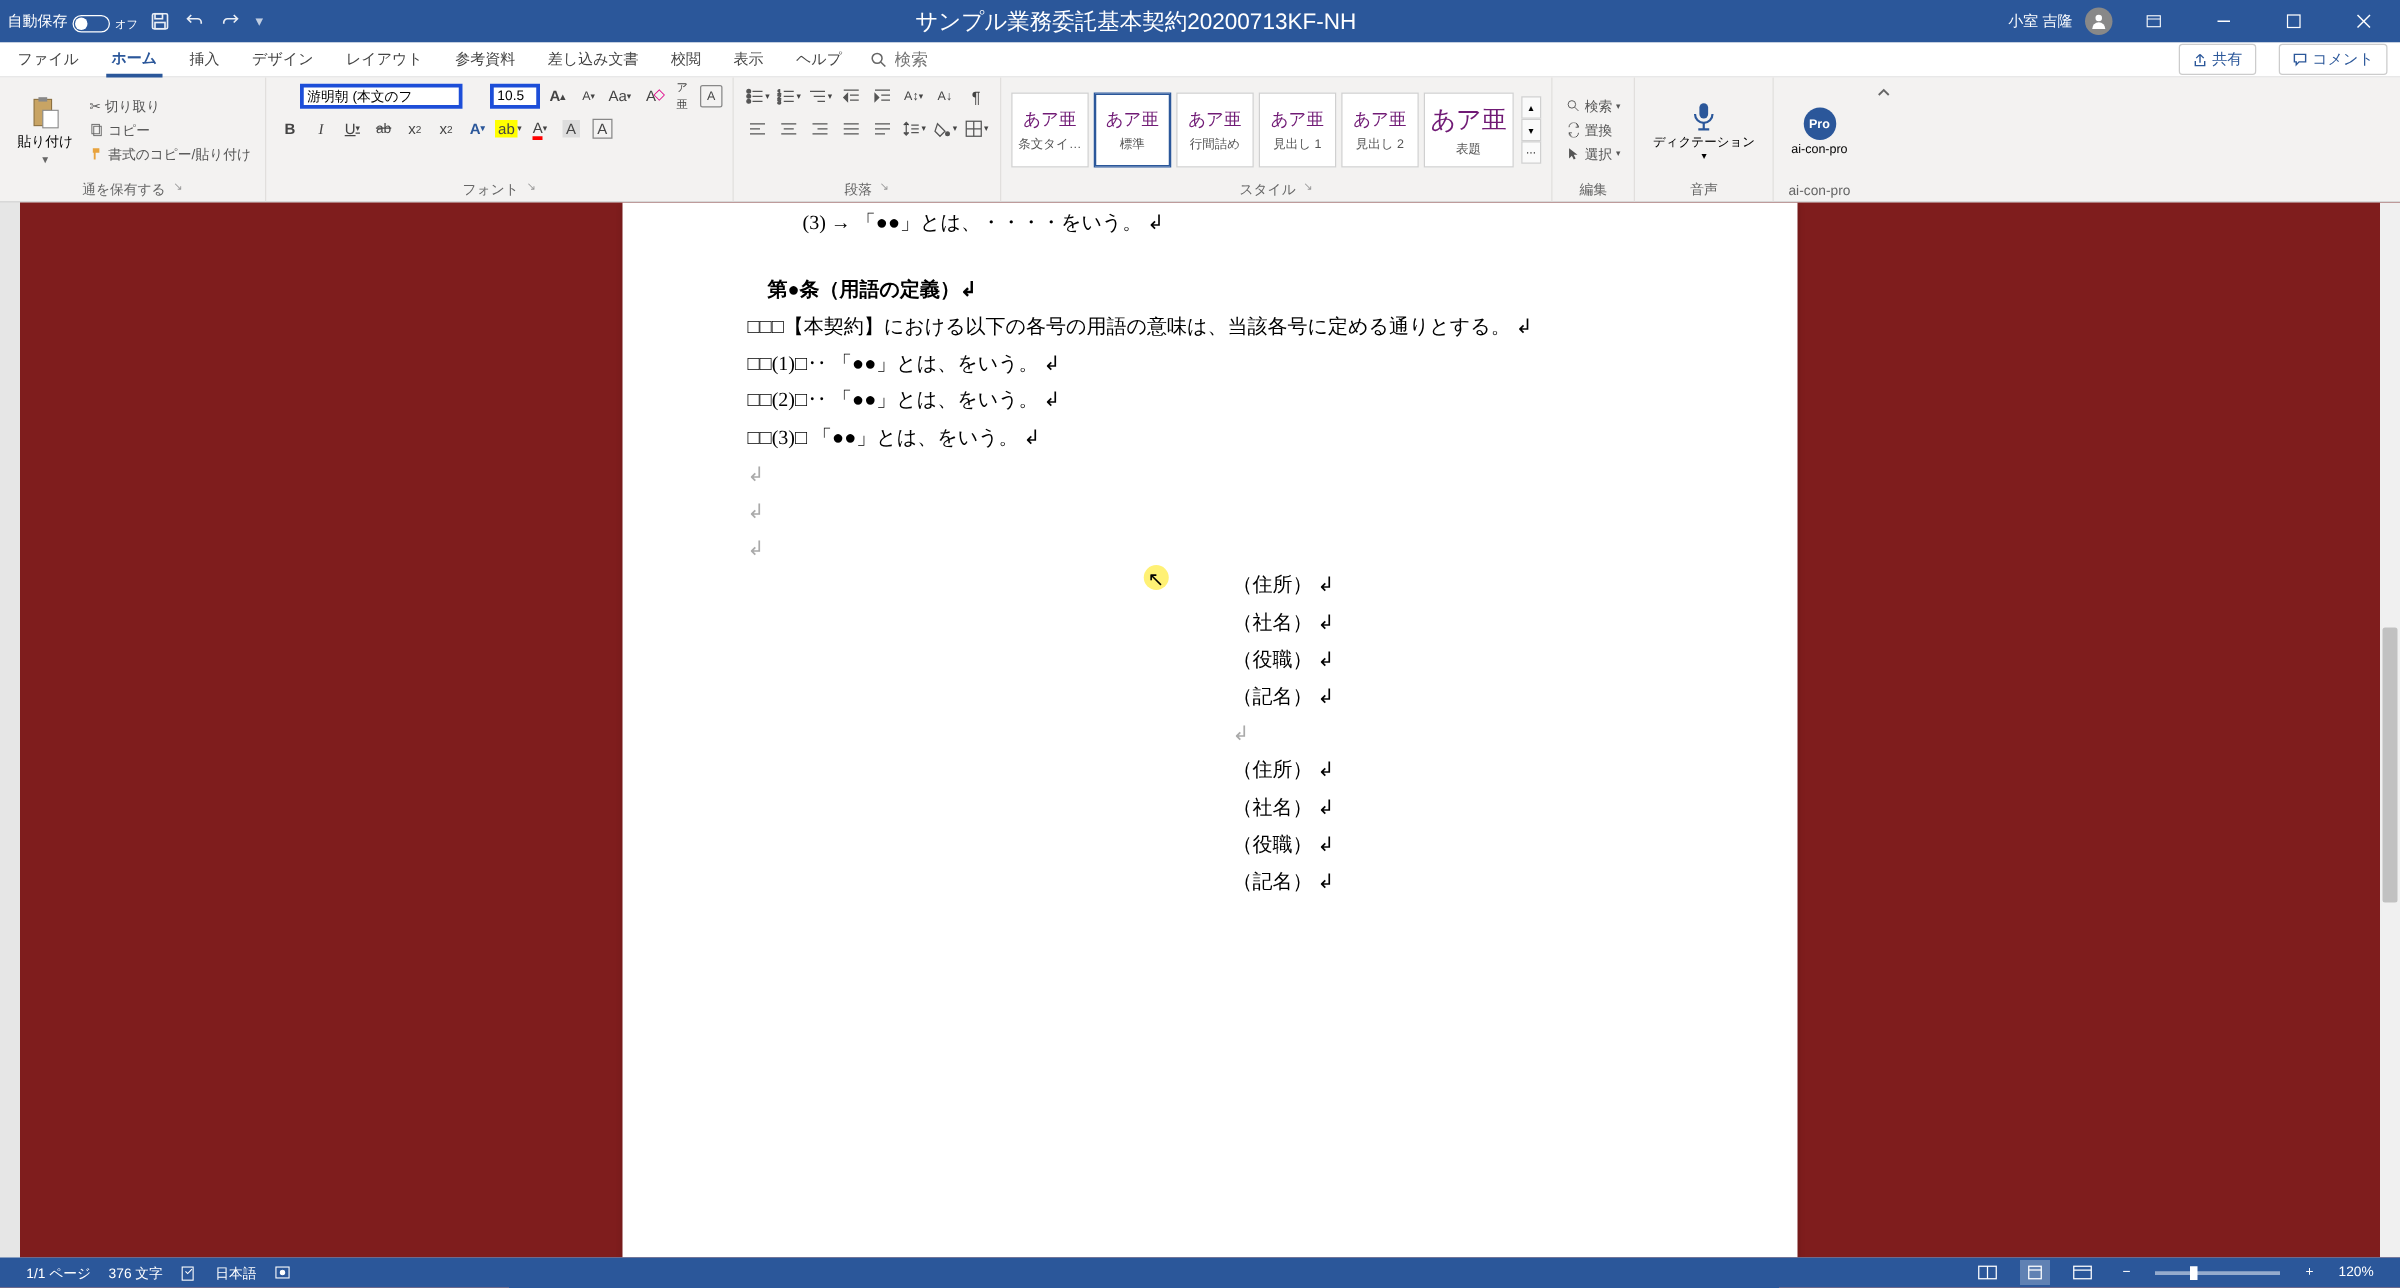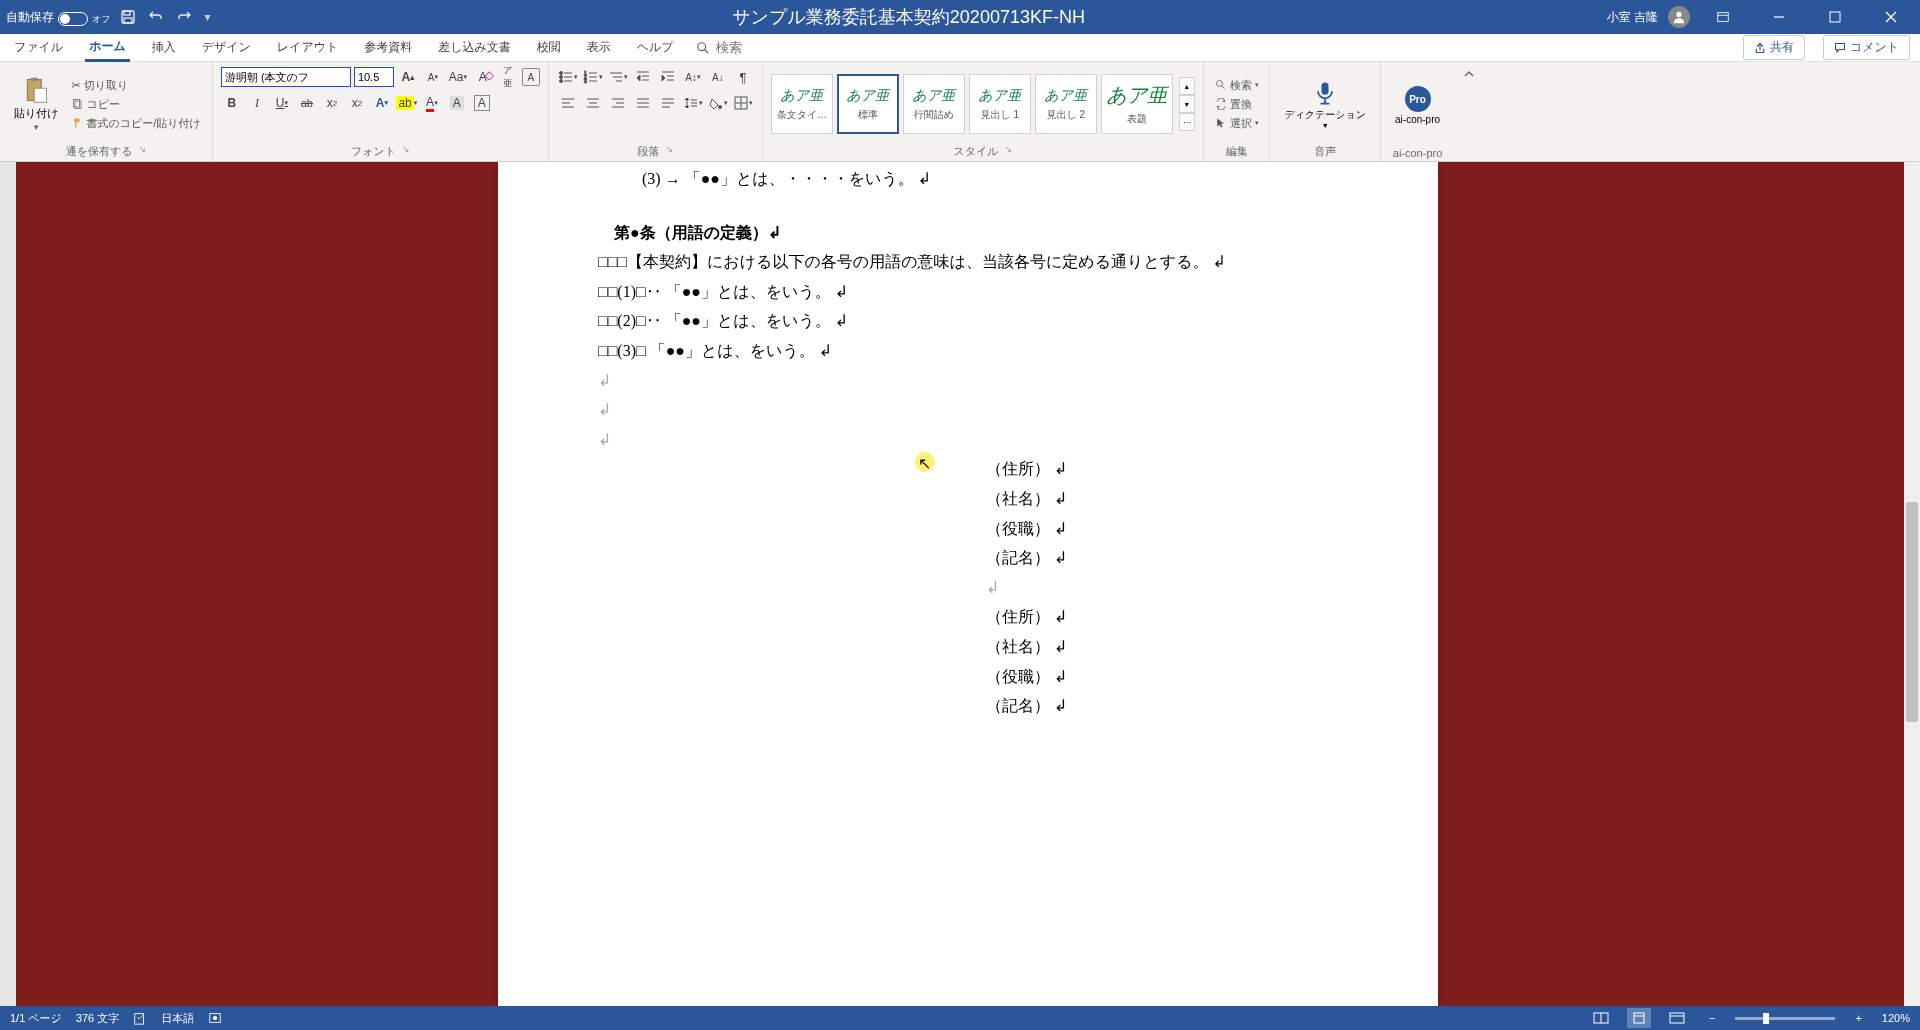--- a/index.html
+++ b/index.html
@@ -29,28 +29,28 @@
 
 .ribbon { height: 100px; background: #F3F2F1; display: flex; border-bottom: 1px solid #D0D0D0; }
 .group { border-right: 1px solid #E1DFDD; padding: 4px 8px 2px 8px; display: flex; flex-direction: column; }
 .group .body { flex: 1; display: flex; align-items: center; gap: 4px; }
 .group .label { text-align: center; font-size: 11px; color: #666; padding-top: 2px; display: flex; justify-content: center; gap: 6px; }
 .group .dl { font-size: 9px; color: #999; }
 .btnlg { display: flex; flex-direction: column; align-items: center; gap: 2px; padding: 4px 6px; min-width: 48px; }
 .btnlg .ic { width: 28px; height: 28px; }
 .vrow { display: flex; flex-direction: column; gap: 2px; }
 .mini { display: flex; align-items: center; gap: 3px; padding: 1px 3px; font-size: 11px; color: #555; }
-.cbox { border: 1px solid #1d4ed8; background: white; }
+.cbox { border: 3px solid #1d4ed8; background: white; margin-left: 19px; }
 .combo-font { width: 130px; height: 20px; font-size: 11px; padding: 0 3px; }
 .combo-size { width: 40px; height: 20px; font-size: 11px; padding: 0 3px; text-align: left; }
 .row { display: flex; gap: 3px; align-items: center; }
 .ribbtn { width: 22px; height: 22px; display: flex; align-items: center; justify-content: center; color: #444; border-radius: 2px; }
 .style-item { width: 62px; height: 60px; border: 1px solid #D0D0D0; background: white; display: flex; flex-direction: column; align-items: center; justify-content: center; gap: 3px; }
 .style-item.sel { border: 1px solid #2B579A; box-shadow: 0 0 0 1px #2B579A inset; }
-.style-prev { font-size: 14px; color: #15803d; font-style: italic; }
+.style-prev { font-size: 14px; color: #701a75; }
 .style-name { font-size: 10px; color: #555; }
 .style-gallery { display: flex; gap: 4px; }
 .style-more { width: 16px; display: flex; flex-direction: column; justify-content: space-between; margin-left: 2px; }
 .smbtn { height: 18px; border: 1px solid #D0D0D0; background: #FAFAFA; font-size: 8px; display: flex; align-items: center; justify-content: center; }
 .collapse-btn { width: 30px; display: flex; align-items: flex-start; justify-content: center; padding-top: 6px; color: #666; }
 
 
 .doc-area { position: absolute; top: 162px; left: 0; right: 0; bottom: 24px; background: #7f1d1d; overflow: hidden; display: flex; justify-content: center; margin-left: 16px; }
 .page { width: 940px; background: white; box-shadow: 0 2px 6px rgba(0,0,0,.2); padding: 0 100px; position: relative; }
 .doc-content { font-family: "Yu Mincho", "游明朝", serif; font-size: 16px; color: #000; line-height: 1.85; padding-top: 2px; }
@@ -58,21 +58,21 @@
 .indent-1 { padding-left: 44px; }
 .heading { font-weight: 600; padding-left: 16px; margin-top: 18px; }
 .sig-block { padding-left: 388px; }
 .highlight-cursor { position: absolute; left: 417px; top: 290px; width: 20px; height: 20px; background: rgba(255,235,59,.7); border-radius: 50%; pointer-events: none; }
 .cursor-arrow { position: absolute; left: 420px; top: 292px; font-size: 16px; color: #000; pointer-events: none; }
 .sq { font-family: "MS Gothic", monospace; letter-spacing: -1px; }
 .scroll-track { position: absolute; right: 0; top: 0; bottom: 0; width: 16px; background: #F0F0F0; }
 .scroll-thumb { position: absolute; right: 2px; width: 12px; background: #C1C1C1; border-radius: 2px; }
 
 
-.statusbar { position: absolute; bottom: 0; left: 0; right: 0; height: 24px; background: #2B579A; color: white; display: flex; align-items: center; padding: 0 10px; gap: 14px; font-size: 11px; }
+.statusbar { position: absolute; bottom: 0; left: 0; right: 0; height: 24px; background: #2B579A; color: white; display: flex; align-items: center; padding: 0 21px; gap: 14px; font-size: 11px; }
 .statusbar .spacer { flex: 1; }
 .statusbar .vbtn { width: 24px; height: 20px; display: flex; align-items: center; justify-content: center; }
 .statusbar .vbtn.active { background: rgba(255,255,255,.25); }
 .zoom-slider { width: 100px; height: 3px; background: rgba(255,255,255,.5); position: relative; }
 .zoom-slider .thumb { position: absolute; top: -4px; left: 28px; width: 6px; height: 11px; background: white; }
 
 svg { display: block; }
 </style>
 </head>
 <body>

